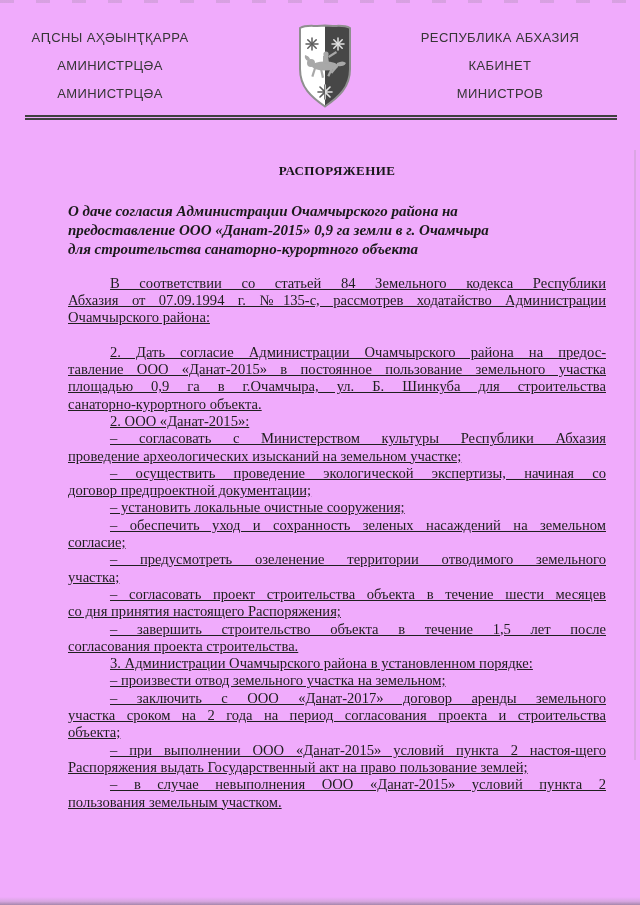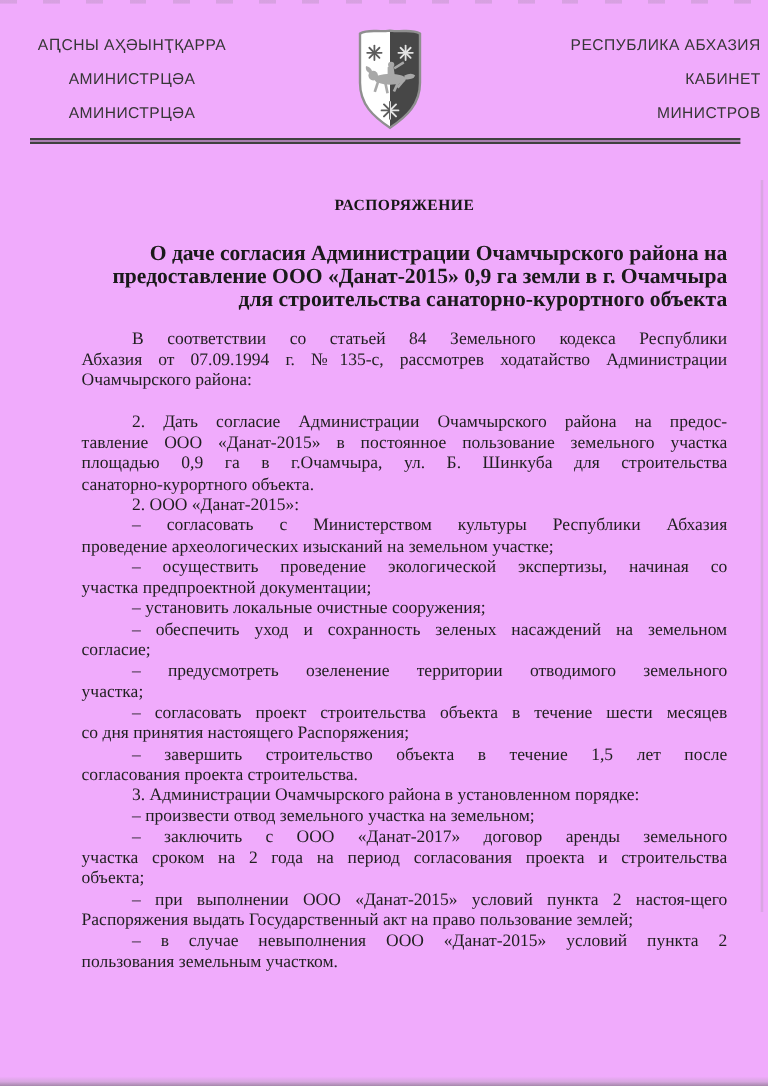--- a/index.html
+++ b/index.html
@@ -10,36 +10,36 @@
     font-family:"Liberation Serif","DejaVu Serif",serif;
   }
   
   .lh{
     position:absolute;top:31px;text-align:center;
     font-family:"Liberation Sans","DejaVu Sans",sans-serif;
     font-size:13px;color:#363636;letter-spacing:.4px;
   }
   .lh .lh-line{height:13px;line-height:13px;margin-bottom:15px;white-space:nowrap;}
   .lh-left{left:25px;width:170px;}
-  .lh-right{left:450px;width:184px;text-align:right;}
+  .lh-right{left:408px;width:184px;}
   .emblem{position:absolute;left:294px;top:21px;}
   
   .rule{
     position:absolute;top:115px;left:25px;width:592px;height:1px;
     border-top:2px solid #404040;border-bottom:2px solid #404040;
   }
   
   .content{position:absolute;left:68px;top:161px;width:538px;}
   .doc-title{
     margin:0;font-size:13px;font-weight:bold;letter-spacing:.4px;
     text-align:center;line-height:20px;color:#171717;
   }
-  .subject{margin-top:21px;font-size:18px;font-weight:bold;line-height:19.2px;text-align:right;color:#1a1a1a;}
+  .subject{margin-top:21px;font-size:15px;font-weight:bold;line-height:19.2px;text-align:left;color:#1a1a1a;font-style:italic;}
   .docbody{margin-top:15px;font-size:14.6px;line-height:17.3px;color:#1f1f1f;}
-  .para{margin:0;}
+  .para{margin:0;text-decoration:underline;}
   .para.gap-after{margin-bottom:17.3px;}
   .ln{text-align:left;}
   .ln.first{text-indent:42px;}
   .ln.j{text-align:justify;text-align-last:justify;}
   
   .artifact-top{
     position:absolute;top:0;left:0;width:100%;height:3px;opacity:.45;
     background:repeating-linear-gradient(90deg,rgba(120,120,120,.45) 0 14px,rgba(255,255,255,0) 14px 36px);
   }
   .artifact-bottom{
@@ -156,21 +156,21 @@
         </div>
         <div class="para">
           <div class="ln first">2. ООО «Данат-2015»:</div>
         </div>
         <div class="para">
           <div class="ln first j">– согласовать с Министерством культуры Республики Абхазия</div>
           <div class="ln">проведение археологических изысканий на земельном участке;</div>
         </div>
         <div class="para">
           <div class="ln first j">– осуществить проведение экологической экспертизы, начиная со</div>
-          <div class="ln">участка предпроектной документации;</div>
+          <div class="ln">договор предпроектной документации;</div>
         </div>
         <div class="para">
           <div class="ln first">– установить локальные очистные сооружения;</div>
         </div>
         <div class="para">
           <div class="ln first j">– обеспечить уход и сохранность зеленых насаждений на земельном</div>
           <div class="ln">согласие;</div>
         </div>
         <div class="para">
           <div class="ln first j">– предусмотреть озеленение территории отводимого земельного</div>

